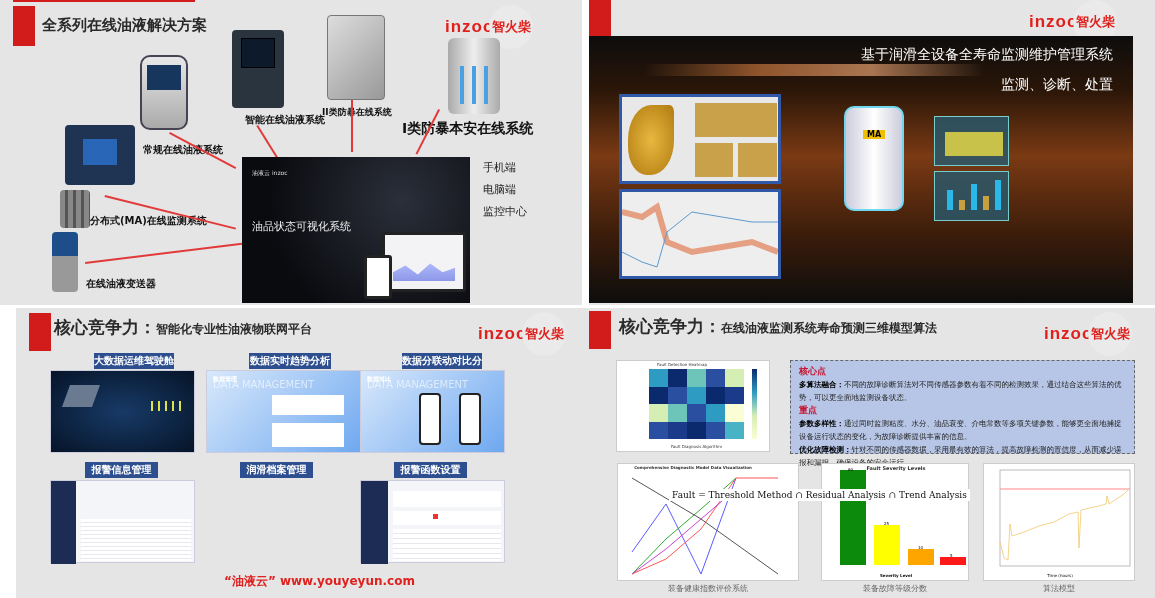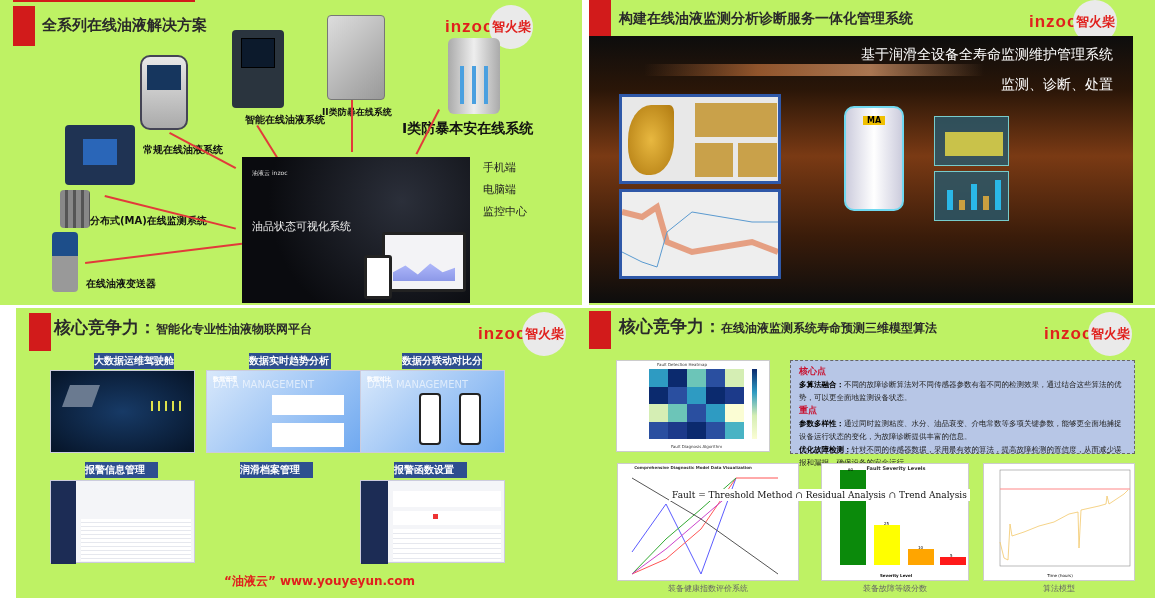--- a/index.html
+++ b/index.html
@@ -1,27 +1,27 @@
 <!DOCTYPE html>
 <html><head>
 <meta charset="utf-8">
 <style>
 *{box-sizing:border-box;margin:0;padding:0}
 body{width:1155px;height:598px;background:#fff;font-family:"DejaVu Sans","Liberation Sans",sans-serif;position:relative;overflow:hidden}
-.panel{position:absolute;overflow:hidden;background:#bef264}
+.panel{position:absolute;overflow:hidden;background:#e5e5e5}
 .redbar{position:absolute;background:#d21b1b}
 .title{position:absolute;font-weight:bold;color:#2a2a2a;white-space:nowrap}
 .sub{font-size:12px;font-weight:bold}
 .logo{position:absolute;display:flex;align-items:center}
 .logo .en{color:#e0201d;font-weight:bold;font-size:17px;letter-spacing:1px;font-family:"Liberation Sans",sans-serif}
 .logo .cn{background:#eaeaea;border-radius:50%;width:44px;height:44px;display:flex;align-items:center;justify-content:center;color:#e0201d;font-weight:bold;font-size:13px;margin-left:-4px}
 .lbl{position:absolute;font-size:10px;font-weight:bold;color:#111;white-space:nowrap}
 .line{position:absolute;height:2px;background:#e23a3a;transform-origin:0 0}
 .dev{position:absolute;border-radius:4px}
-.cap{position:absolute;background:#2e4f8f;color:#fff;font-size:10px;font-weight:bold;text-align:left;line-height:16px;height:16px}
+.cap{position:absolute;background:#2e4f8f;color:#fff;font-size:10px;font-weight:bold;text-align:center;line-height:16px;height:16px}
 .shot{position:absolute;border:1px solid #ccd}
 .ylist div{color:#f5e400;font-size:12px;font-weight:bold;margin-bottom:6px;font-family:"DejaVu Serif",serif}
 .box{position:absolute;background:#b7c6e6;border:1px dashed #666;padding:4px 8px;font-size:7.5px;line-height:13px;color:#222}
 .box .h{color:#c8102e;font-weight:bold;font-size:9px}
 .box b{color:#000}
 .chartcap{position:absolute;font-size:8px;color:#666;text-align:center}
 </style>
 </head>
 <body>
 
@@ -76,21 +76,20 @@
   </div>
   <div style="position:absolute;left:483px;top:157px;font-size:11px;color:#222;line-height:22px">
     <div>手机端</div>
     <div>电脑端</div>
     <div>监控中心</div>
   </div>
 </div>
 
 <div class="panel" style="left:589px;top:0;width:566px;height:305px">
   <div class="redbar" style="left:0;top:0;width:22px;height:36px"></div>
-  <div class="title" style="left:30px;top:10px;font-size:14px">构建在线油液监测分析诊断服务一体化管理系统</div>
   <div class="logo" style="left:440px;top:0">
     <span class="en">inzoc</span>
     <span class="cn">智火柴</span>
   </div>
   <div style="position:absolute;left:0;top:36px;width:544px;height:267px;background:linear-gradient(180deg,#0d0d0d 0,#2a1608 20%,#7a3a14 45%,#3a1c0a 75%,#0d0d0d 100%)">
     <div style="position:absolute;left:55px;top:28px;width:340px;height:12px;background:linear-gradient(90deg,transparent,#c0703a,#e3a070,transparent);opacity:.7"></div>
     <div style="position:absolute;right:20px;top:10px;font-size:14px;color:#fff;font-family:'DejaVu Serif',serif">基于润滑全设备全寿命监测维护管理系统</div>
     <div style="position:absolute;right:20px;top:40px;font-size:14px;color:#fff;font-family:'DejaVu Serif',serif">监测、诊断、处置</div>
     <div style="position:absolute;left:30px;top:58px;width:162px;height:90px;background:#e8e8e8;border:3px solid #2f58a8">
       <div style="position:absolute;left:6px;top:8px;width:46px;height:70px;background:radial-gradient(#e8b840,#b07a10);border-radius:50% 10% 50% 40%"></div>
@@ -98,21 +97,21 @@
       <div style="position:absolute;left:73px;top:46px;width:38px;height:34px;background:#c9a14a"></div>
       <div style="position:absolute;left:116px;top:46px;width:39px;height:34px;background:#c9a14a"></div>
     </div>
     <div style="position:absolute;left:30px;top:153px;width:162px;height:90px;background:#eee;border:3px solid #2f58a8">
       <svg width="156" height="84">
         <polyline points="0,20 20,25 35,15 45,50 70,60 100,55 130,50 156,60" fill="none" stroke="#e06a3a" stroke-width="6" opacity=".6"></polyline>
         <polyline points="0,60 20,70 35,75 45,40 70,20 100,25 130,30 156,30" fill="none" stroke="#5a9ad0" stroke-width="1"></polyline>
       </svg>
     </div>
     <div style="position:absolute;left:255px;top:70px;width:60px;height:105px;background:linear-gradient(90deg,#ccd,#fff,#ccd);border:2px solid #6fd8f0;border-radius:10px">
-      <div style="margin:8px auto 0;width:22px;background:#f0c000;color:#000;font-size:8px;font-weight:bold;text-align:center">MA</div>
+      <div style="margin:22px auto 0;width:22px;background:#f0c000;color:#000;font-size:8px;font-weight:bold;text-align:center">MA</div>
     </div>
     <div style="position:absolute;left:345px;top:80px;width:75px;height:50px;background:rgba(40,90,110,.8);border:1px solid #7cc">
       <div style="position:absolute;left:10px;top:15px;width:58px;height:24px;background:#c9c24a"></div>
     </div>
     <div style="position:absolute;left:345px;top:135px;width:75px;height:50px;background:rgba(40,90,110,.8);border:1px solid #7cc">
       <div style="position:absolute;left:12px;bottom:10px;width:6px;height:20px;background:#2ab8e8"></div>
       <div style="position:absolute;left:24px;bottom:10px;width:6px;height:10px;background:#c9a040"></div>
       <div style="position:absolute;left:36px;bottom:10px;width:6px;height:26px;background:#2ab8e8"></div>
       <div style="position:absolute;left:48px;bottom:10px;width:6px;height:14px;background:#c9a040"></div>
       <div style="position:absolute;left:60px;bottom:10px;width:6px;height:30px;background:#2ab8e8"></div>

